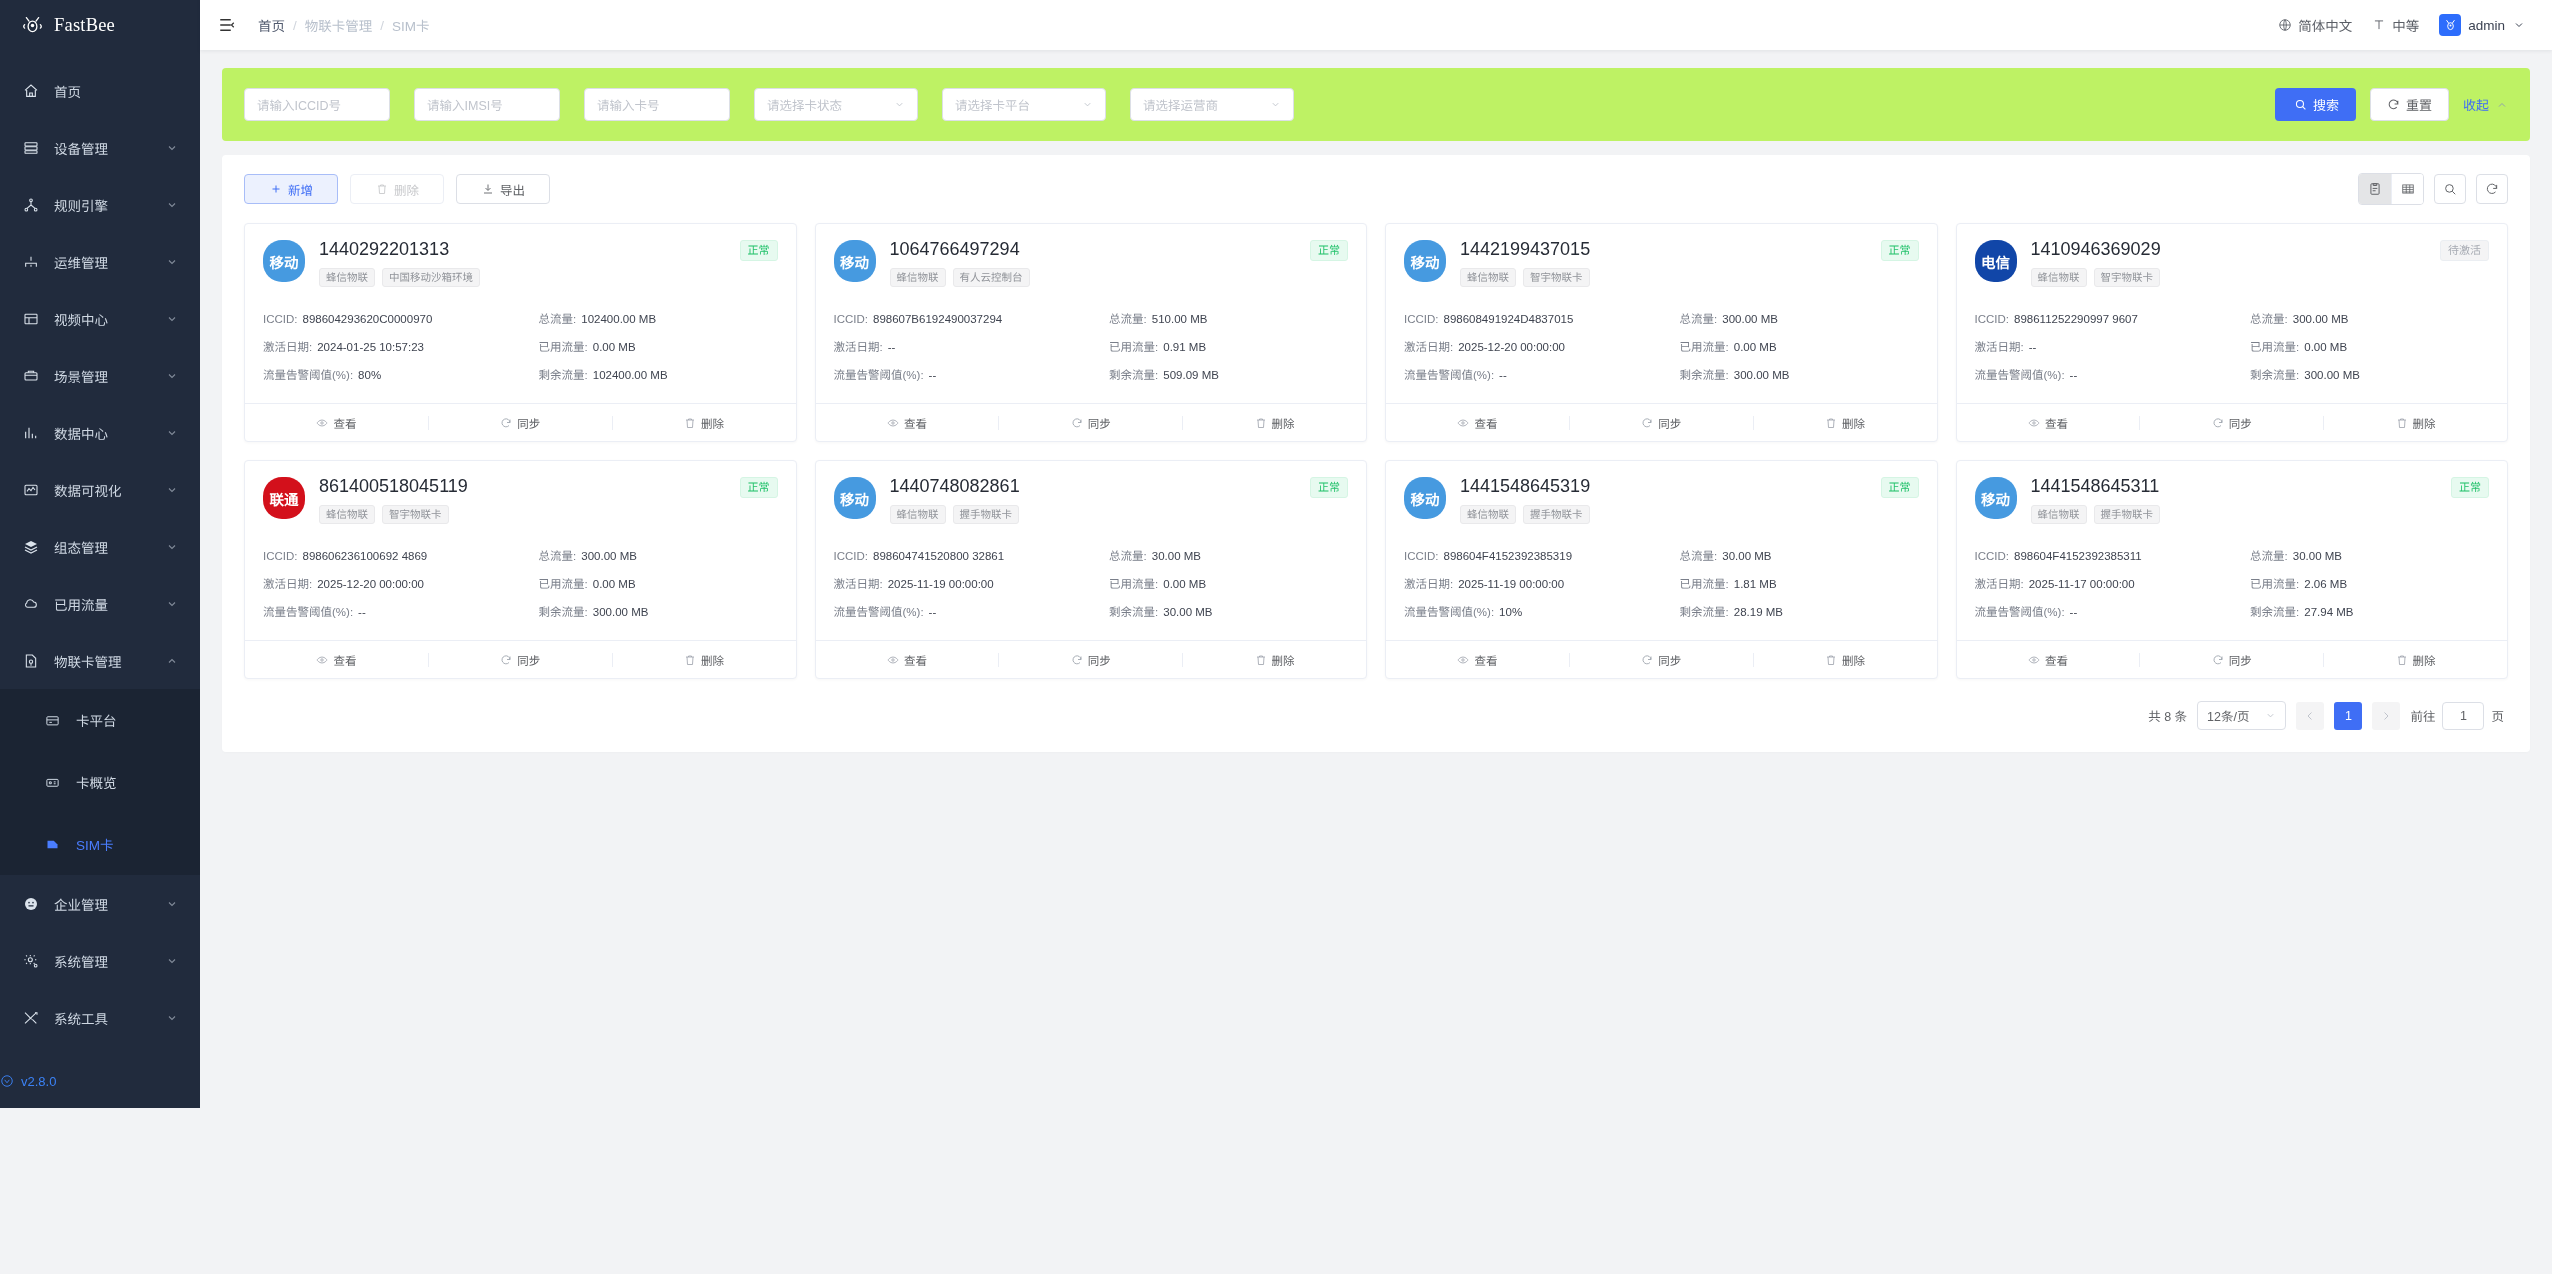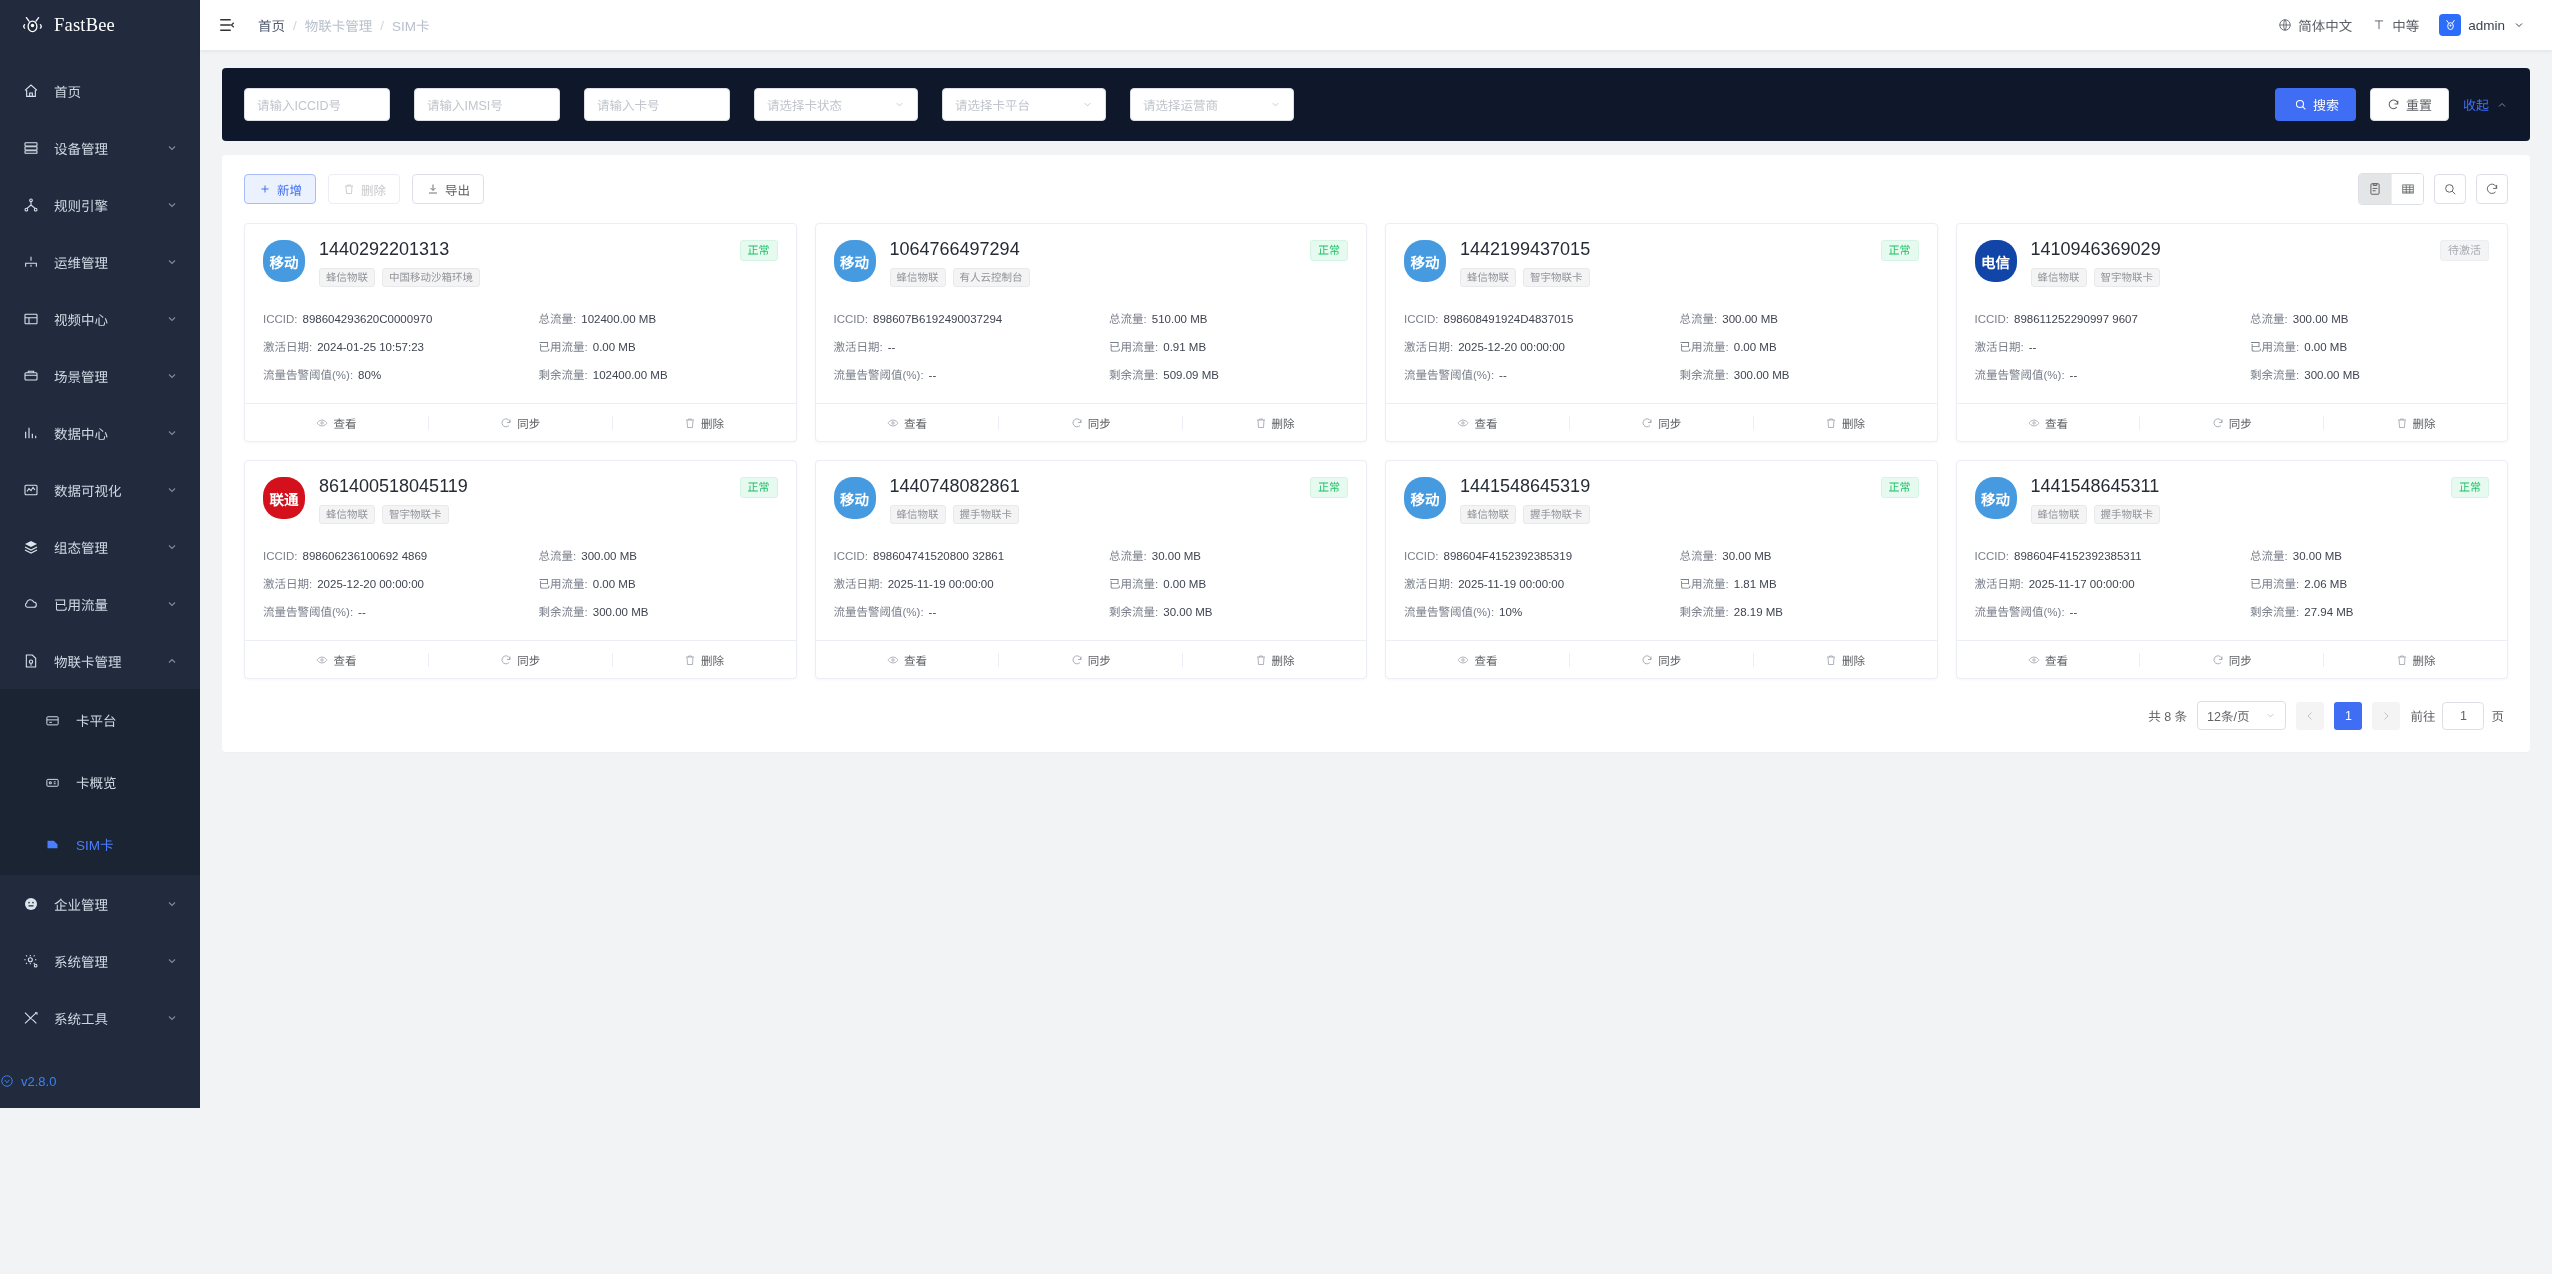--- a/index.html
+++ b/index.html
@@ -98,21 +98,21 @@
 
   
   .content { flex: 1; padding: 18px 22px 0 22px; overflow: hidden; }
   .panel {
     background: #fff; border-radius: 4px; padding: 0;
     box-shadow: 0 1px 3px rgba(0,0,0,.02);
   }
 
   
   .searchbar {
-    background: #0f172a; border-radius: 4px;
+    background: #bef264; border-radius: 4px;
     padding: 20px 22px; display: flex; align-items: center;
     margin-bottom: 14px;
     justify-content: center;
   }
   .field {
     height: 33px; border: 1px solid #dcdfe6; border-radius: 4px;
     display: flex; align-items: center; padding: 0 12px;
     font-size: 12.5px; color: #c0c4cc; background: #fff;
     margin-right: 24px;
   }
@@ -127,21 +127,21 @@
   }
   .btn-primary { background: #3f6ef5; color: #fff; padding-left: 18px; }
   .btn-default { background: #fff; color: #606266; border-color: #dcdfe6; }
   .btn-link { color: #3f6ef5; font-size: 13px; display:flex; align-items:center; gap:6px; cursor:pointer; }
   .bi { width: 13px; height: 13px; display: flex; align-items:center; justify-content:center; flex:0 0 13px;}
 
   
   .toolbar {
     display: flex; align-items: center; padding: 18px 22px 0 22px;
   }
-  .btn-sm { height: 30px; font-size: 12.5px; padding: 0 13px; border-radius: 4px; }
+  .btn-sm { height: 30px; font-size: 12.5px; padding: 0 24px; border-radius: 4px; }
   .btn-outline-primary { background: #ecf1fe; color: #3f6ef5; border: 1px solid #a8bdf8; }
   .btn-disabled { background: #fff; color: #c8c9cc; border: 1px solid #ebeef5; cursor: not-allowed; }
   .tool-left { display: flex; gap: 12px; }
   .tool-right { margin-left: auto; display: flex; gap: 10px; align-items: center; }
   .icon-btn {
     width: 32px; height: 30px; border: 1px solid #dcdfe6; border-radius: 4px;
     background: #fff; display: flex; align-items: center; justify-content: center;
     cursor: pointer; color: #606266;
   }
   .seg { display: flex; border: 1px solid #dcdfe6; border-radius: 4px; overflow: hidden; }

